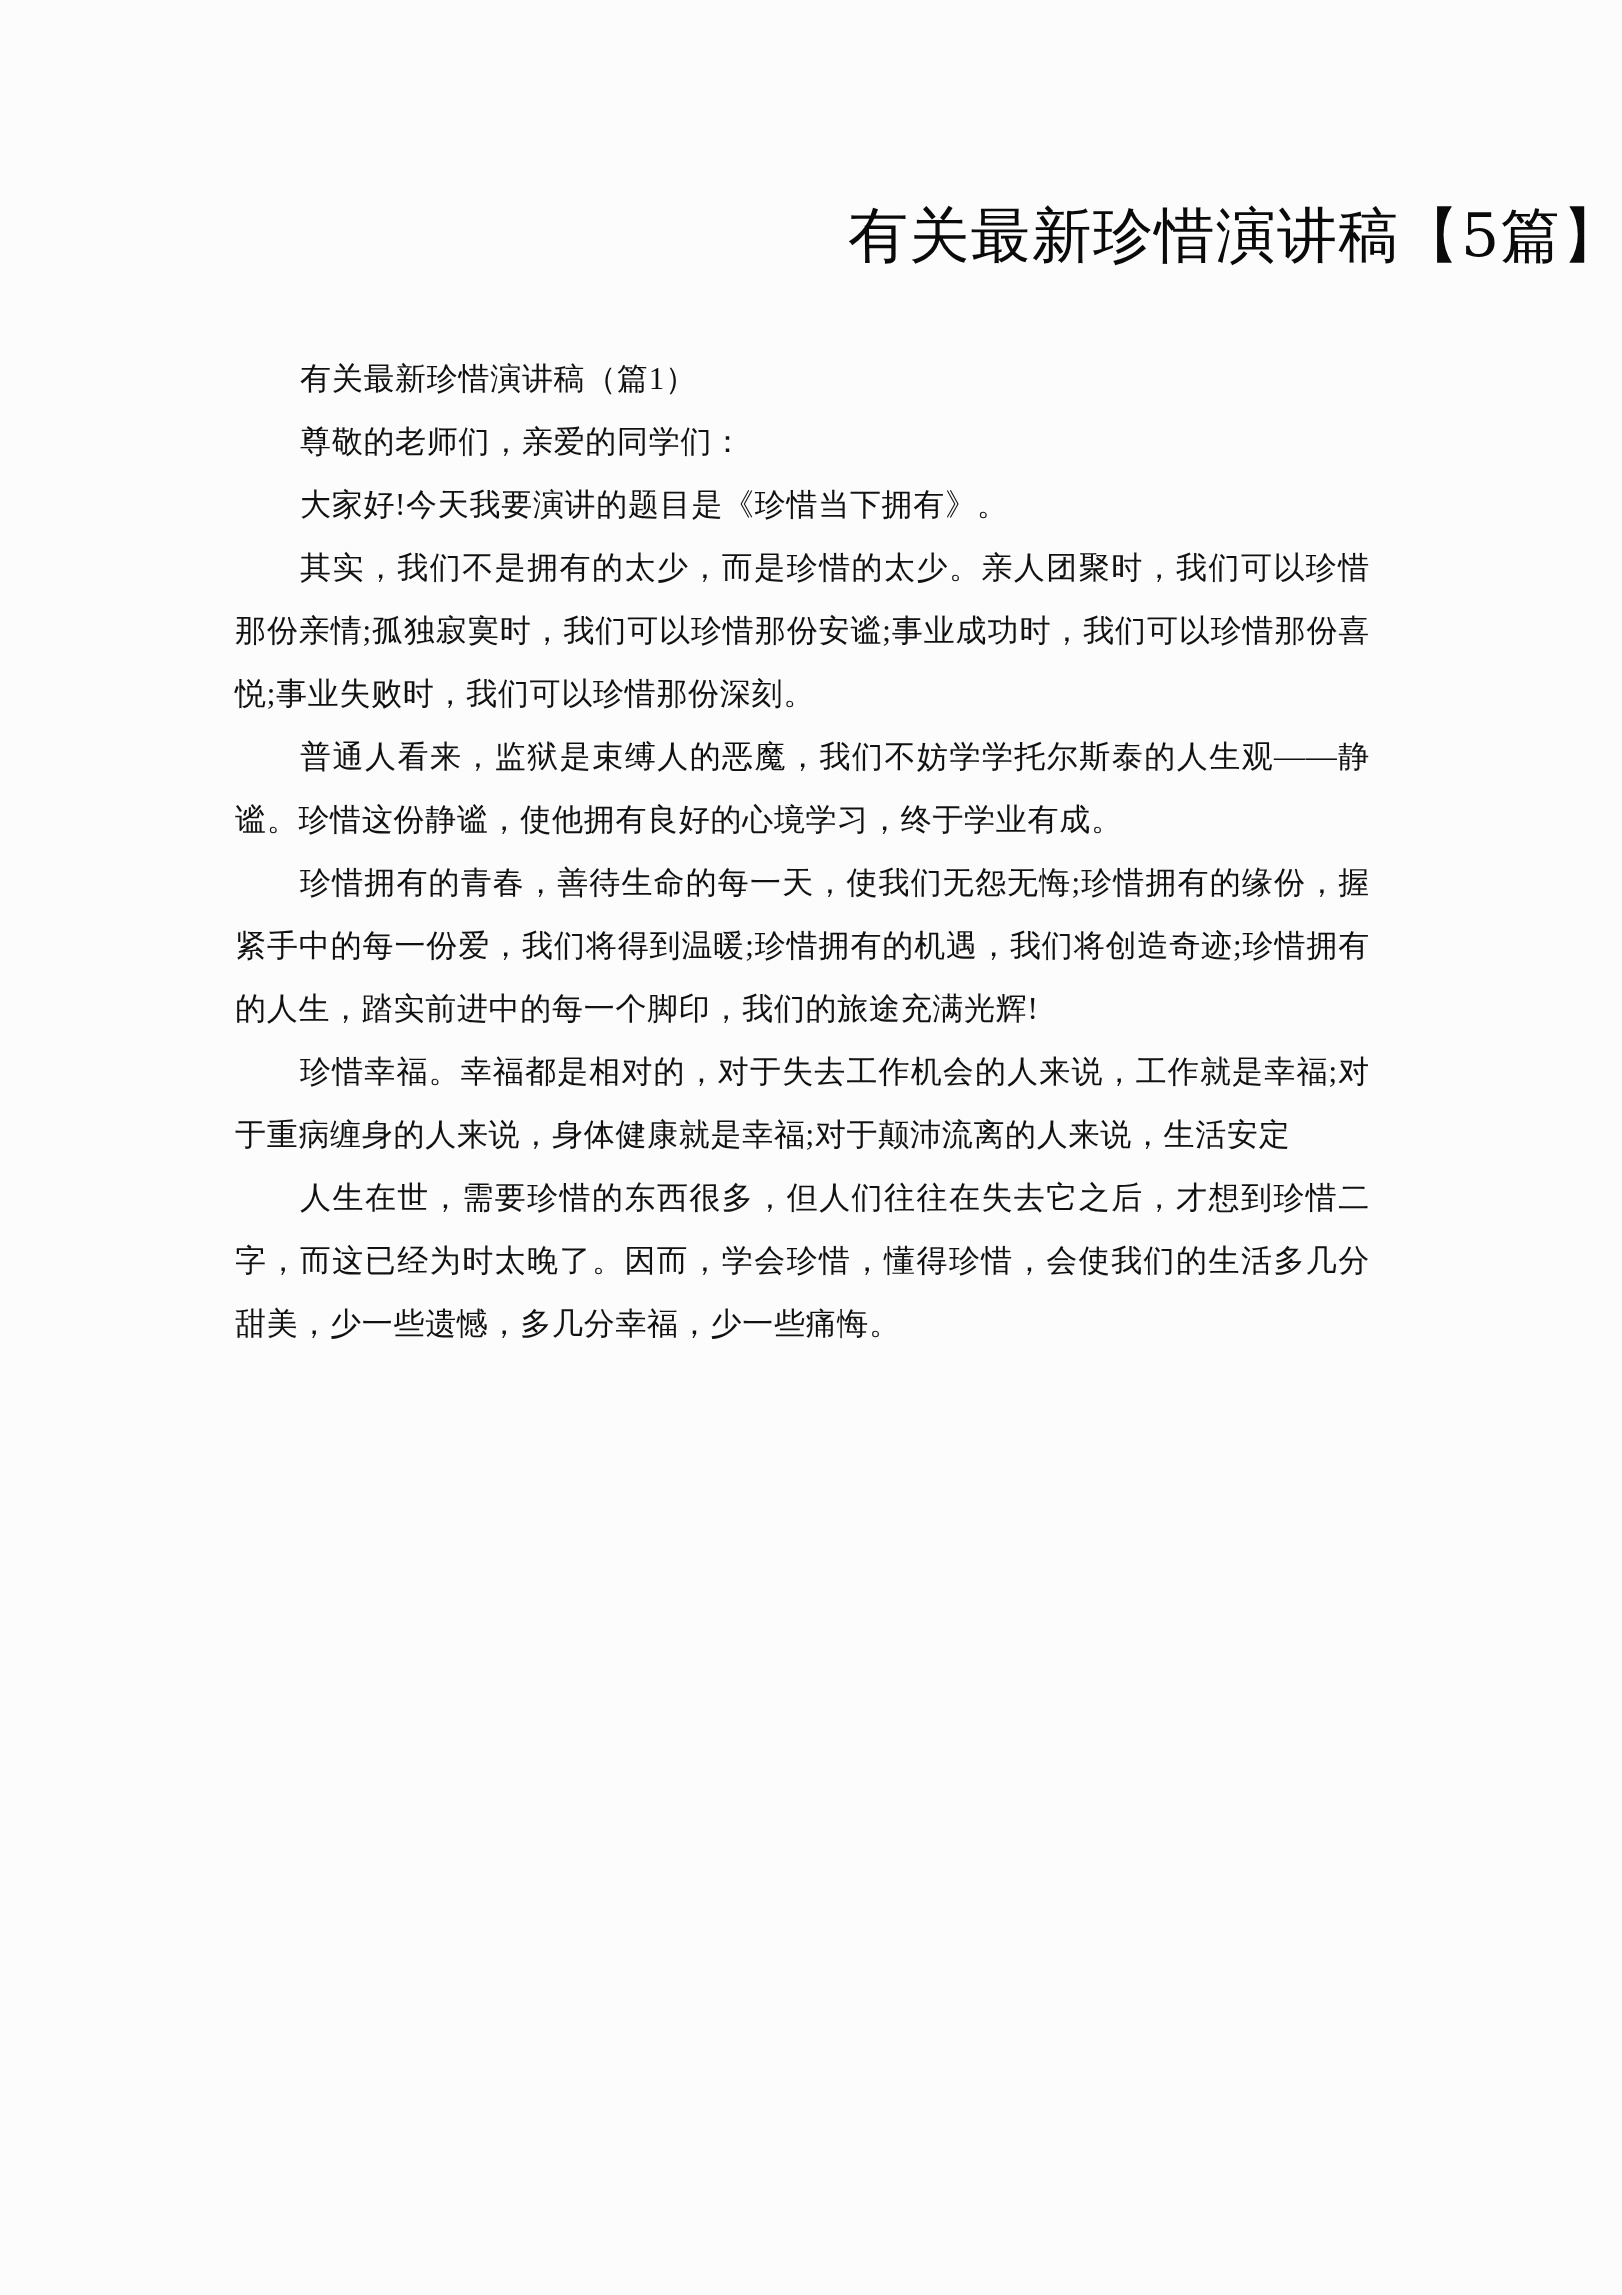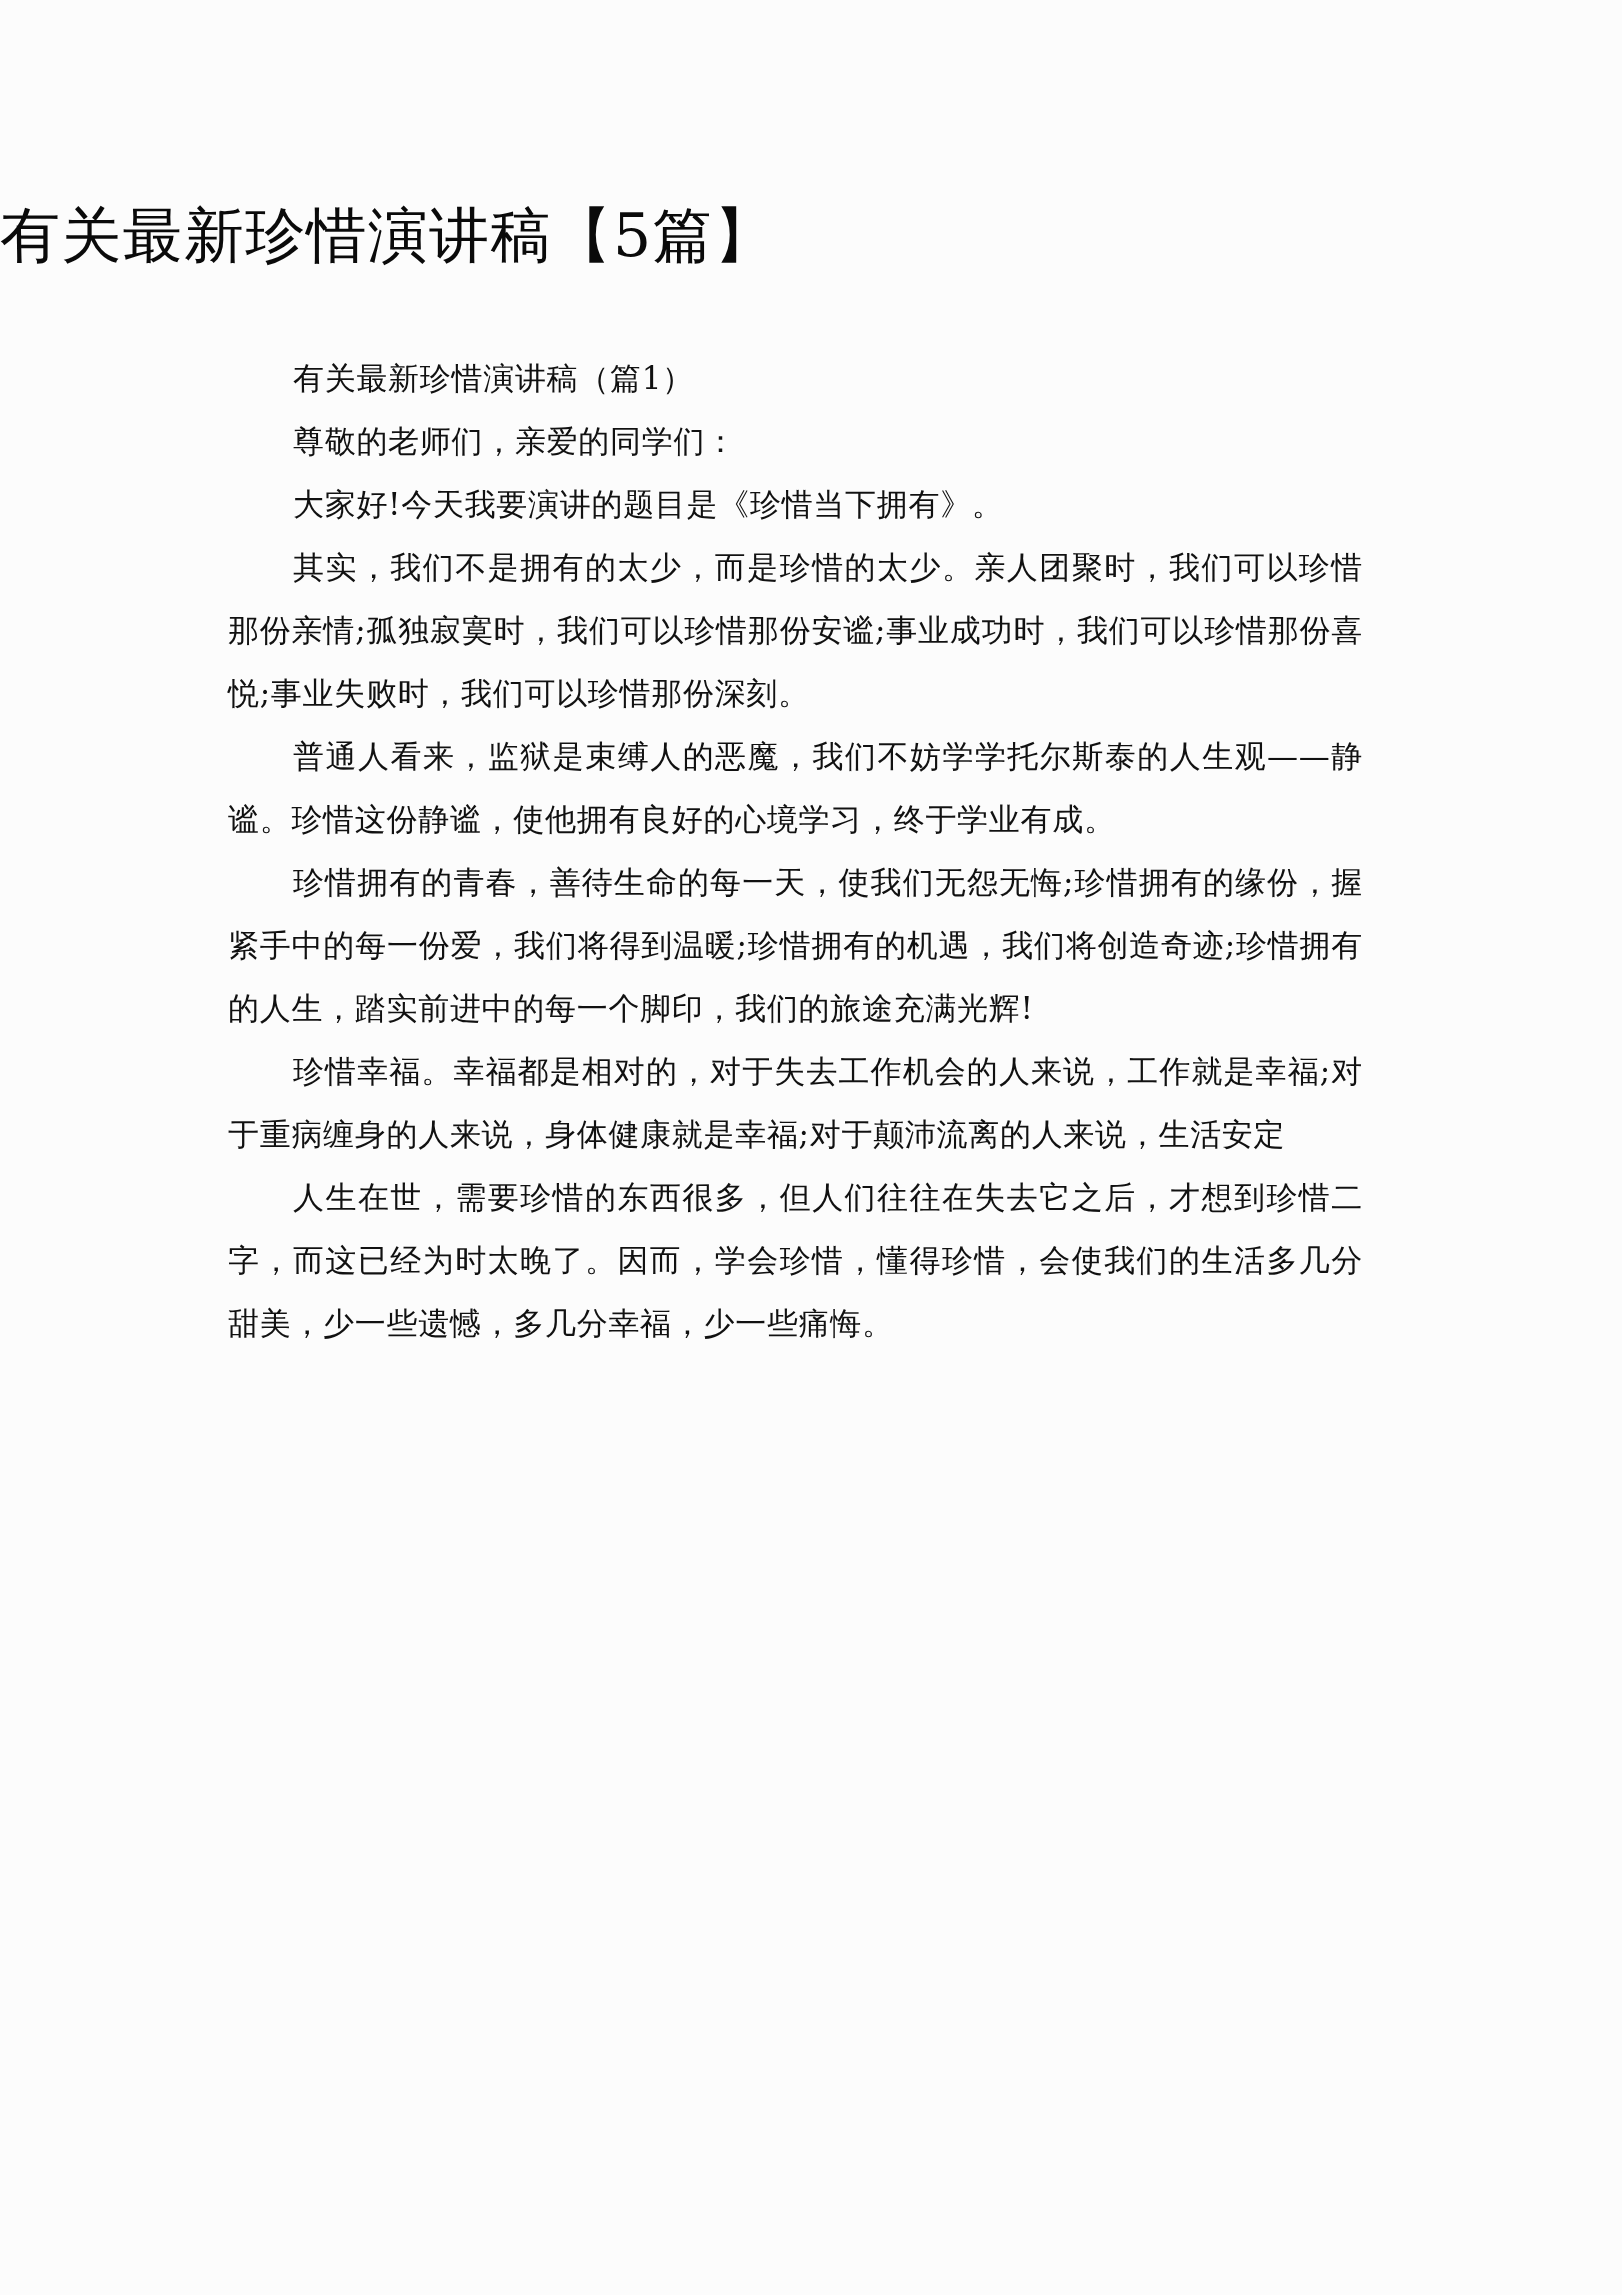--- a/index.html
+++ b/index.html
@@ -21,33 +21,34 @@
       top: 0;
       width: 1623px;
       height: 2295px;
       background: #fcfcfc;
     }
     .doc-title {
       position: absolute;
       left: 0;
       width: 1623px;
       top: 196px;
-      text-align: left;
+      text-align: right;
       font-size: 60px;
       line-height: 79px;
       font-weight: normal;
       letter-spacing: 1.3px;
       margin: 0;
       color: #0a0a0a;
     }
     .body {
       position: absolute;
-      left: 228px;
+      left: 235px;
       top: 347px;
       width: 1135px;
+      font-family: Liberation Serif, serif;
     }
     .para {
       font-size: 31px;
       line-height: 63px;
       margin: 0;
       text-indent: 65px;
       text-align: justify;
       text-align-last: left;
       letter-spacing: 0.7px;
       word-break: break-all;

